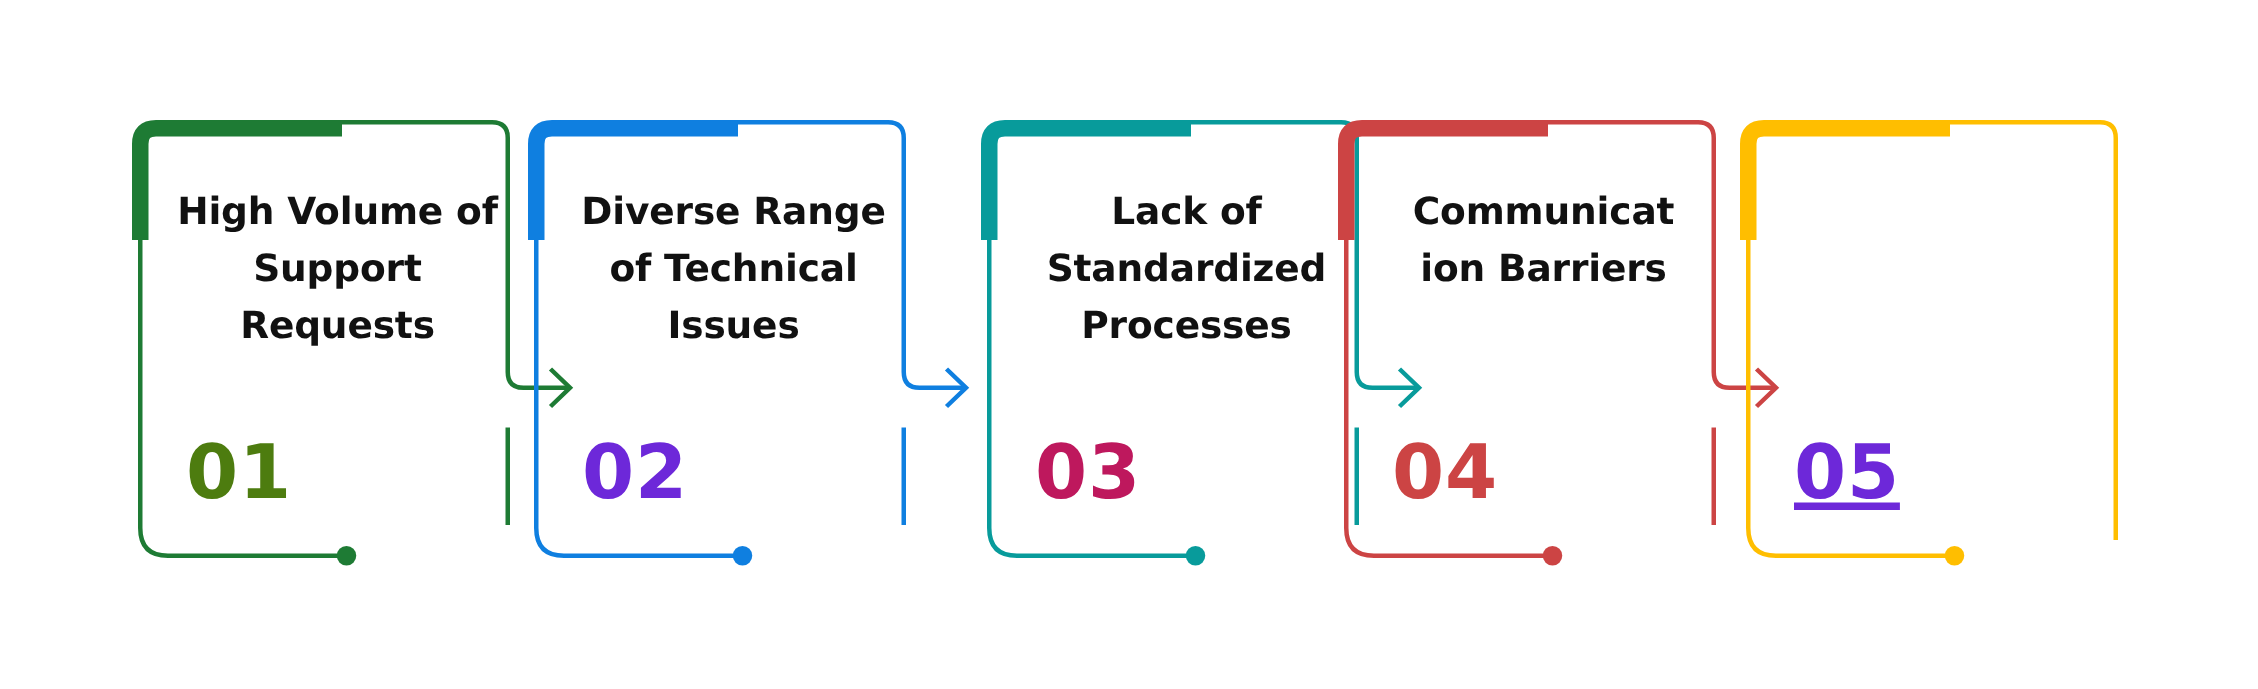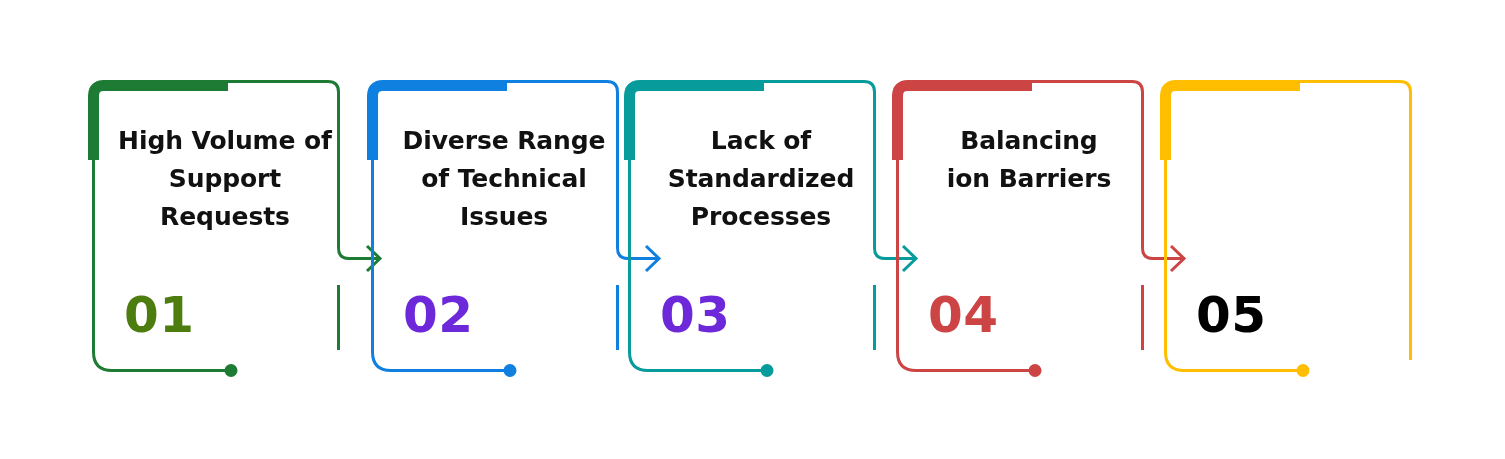--- a/index.html
+++ b/index.html
@@ -84,75 +84,75 @@
           <path d="M 250.5 225 L 250.5 290" stroke="#1E7B34" stroke-width="3" stroke-linecap="butt" fill="none"></path>
           <path d="M 5.5 100 L 5.5 292 Q 5.5 310.5 24 310.5 L 142 310.5" stroke="#1E7B34" stroke-width="3" stroke-linecap="butt" fill="none"></path>
           <circle cx="143" cy="310.5" r="6.5" fill="#1E7B34"></circle>
         </svg>
         <div class="step-content">
           <div class="step-title">High Volume of
 Support Requests</div>
           <div class="step-number" style="color: #4d7c0f;">01</div>
         </div>
       </div>
-      <div class="step-card" style="left: 367px;">
+      <div class="step-card" style="left: 352px;">
         <svg class="step-svg" viewBox="0 0 268 340" width="268" height="340" fill="none">
           <path d="M 5.5 100 L 5.5 36 Q 5.5 25.5 16 25.5 L 140 25.5" stroke="#0F7FE0" stroke-width="11" stroke-linecap="butt" fill="none"></path>
           <path d="M 140 21.5 L 240 21.5 Q 250.5 21.5 250.5 32 L 250.5 170" stroke="#0F7FE0" stroke-width="3" stroke-linecap="butt" fill="none"></path>
           <path d="M 250.5 170 L 250.5 188 Q 250.5 198.5 261 198.5 L 292 198.5" stroke="#0F7FE0" stroke-width="3" stroke-linecap="butt" fill="none"></path>
           <path d="M 279 186 L 292 198.5 L 279 211" stroke="#0F7FE0" stroke-width="3" stroke-linecap="butt" stroke-linejoin="miter" fill="none"></path>
           <path d="M 250.5 225 L 250.5 290" stroke="#0F7FE0" stroke-width="3" stroke-linecap="butt" fill="none"></path>
           <path d="M 5.5 100 L 5.5 292 Q 5.5 310.5 24 310.5 L 142 310.5" stroke="#0F7FE0" stroke-width="3" stroke-linecap="butt" fill="none"></path>
           <circle cx="143" cy="310.5" r="6.5" fill="#0F7FE0"></circle>
         </svg>
         <div class="step-content">
           <div class="step-title">Diverse Range
 of Technical
 Issues</div>
           <div class="step-number" style="color: #6d28d9;">02</div>
         </div>
       </div>
-      <div class="step-card" style="left: 624px; text-decoration: underline;">
+      <div class="step-card" style="left: 654px; text-decoration: underline;">
         <svg class="step-svg" viewBox="0 0 268 340" width="268" height="340" fill="none">
           <path d="M 5.5 100 L 5.5 36 Q 5.5 25.5 16 25.5 L 140 25.5" stroke="#089B9B" stroke-width="11" stroke-linecap="butt" fill="none"></path>
           <path d="M 140 21.5 L 240 21.5 Q 250.5 21.5 250.5 32 L 250.5 170" stroke="#089B9B" stroke-width="3" stroke-linecap="butt" fill="none"></path>
           <path d="M 250.5 170 L 250.5 188 Q 250.5 198.5 261 198.5 L 292 198.5" stroke="#089B9B" stroke-width="3" stroke-linecap="butt" fill="none"></path>
           <path d="M 279 186 L 292 198.5 L 279 211" stroke="#089B9B" stroke-width="3" stroke-linecap="butt" stroke-linejoin="miter" fill="none"></path>
           <path d="M 250.5 225 L 250.5 290" stroke="#089B9B" stroke-width="3" stroke-linecap="butt" fill="none"></path>
           <path d="M 5.5 100 L 5.5 292 Q 5.5 310.5 24 310.5 L 142 310.5" stroke="#089B9B" stroke-width="3" stroke-linecap="butt" fill="none"></path>
           <circle cx="143" cy="310.5" r="6.5" fill="#089B9B"></circle>
         </svg>
         <div class="step-content">
           <div class="step-title">Lack of
 Standardized
 Processes</div>
-          <div class="step-number" style="color: #6d28d9;">03</div>
+          <div class="step-number" style="color: #be185d;">03</div>
         </div>
       </div>
       <div class="step-card" style="left: 892px;">
         <svg class="step-svg" viewBox="0 0 268 340" width="268" height="340" fill="none">
           <path d="M 5.5 100 L 5.5 36 Q 5.5 25.5 16 25.5 L 140 25.5" stroke="#CC4444" stroke-width="11" stroke-linecap="butt" fill="none"></path>
           <path d="M 140 21.5 L 240 21.5 Q 250.5 21.5 250.5 32 L 250.5 170" stroke="#CC4444" stroke-width="3" stroke-linecap="butt" fill="none"></path>
           <path d="M 250.5 170 L 250.5 188 Q 250.5 198.5 261 198.5 L 292 198.5" stroke="#CC4444" stroke-width="3" stroke-linecap="butt" fill="none"></path>
           <path d="M 279 186 L 292 198.5 L 279 211" stroke="#CC4444" stroke-width="3" stroke-linecap="butt" stroke-linejoin="miter" fill="none"></path>
           <path d="M 250.5 225 L 250.5 290" stroke="#CC4444" stroke-width="3" stroke-linecap="butt" fill="none"></path>
           <path d="M 5.5 100 L 5.5 292 Q 5.5 310.5 24 310.5 L 142 310.5" stroke="#CC4444" stroke-width="3" stroke-linecap="butt" fill="none"></path>
           <circle cx="143" cy="310.5" r="6.5" fill="#CC4444"></circle>
         </svg>
         <div class="step-content">
-          <div class="step-title">Balancing
+          <div class="step-title">Communicat
 ion Barriers</div>
           <div class="step-number" style="color: rgb(204, 68, 68);">04</div>
         </div>
       </div>
       <div class="step-card" style="left: 1160px;">
         <svg class="step-svg" viewBox="0 0 268 340" width="268" height="340" fill="none">
           <path d="M 5.5 100 L 5.5 36 Q 5.5 25.5 16 25.5 L 140 25.5" stroke="#FFBE00" stroke-width="11" stroke-linecap="butt" fill="none"></path>
           <path d="M 140 21.5 L 240 21.5 Q 250.5 21.5 250.5 32 L 250.5 300" stroke="#FFBE00" stroke-width="3" stroke-linecap="butt" fill="none"></path>
           <path d="M 5.5 100 L 5.5 292 Q 5.5 310.5 24 310.5 L 142 310.5" stroke="#FFBE00" stroke-width="3" stroke-linecap="butt" fill="none"></path>
           <circle cx="143" cy="310.5" r="6.5" fill="#FFBE00"></circle>
         </svg>
         <div class="step-content">
-          <div class="step-number" style="color: #000000;">05</div>
+          <div class="step-number" style="color: #6d28d9; text-decoration: underline;">05</div>
         </div>
       </div>
     </div>
 </div>
 
 </body></html>

